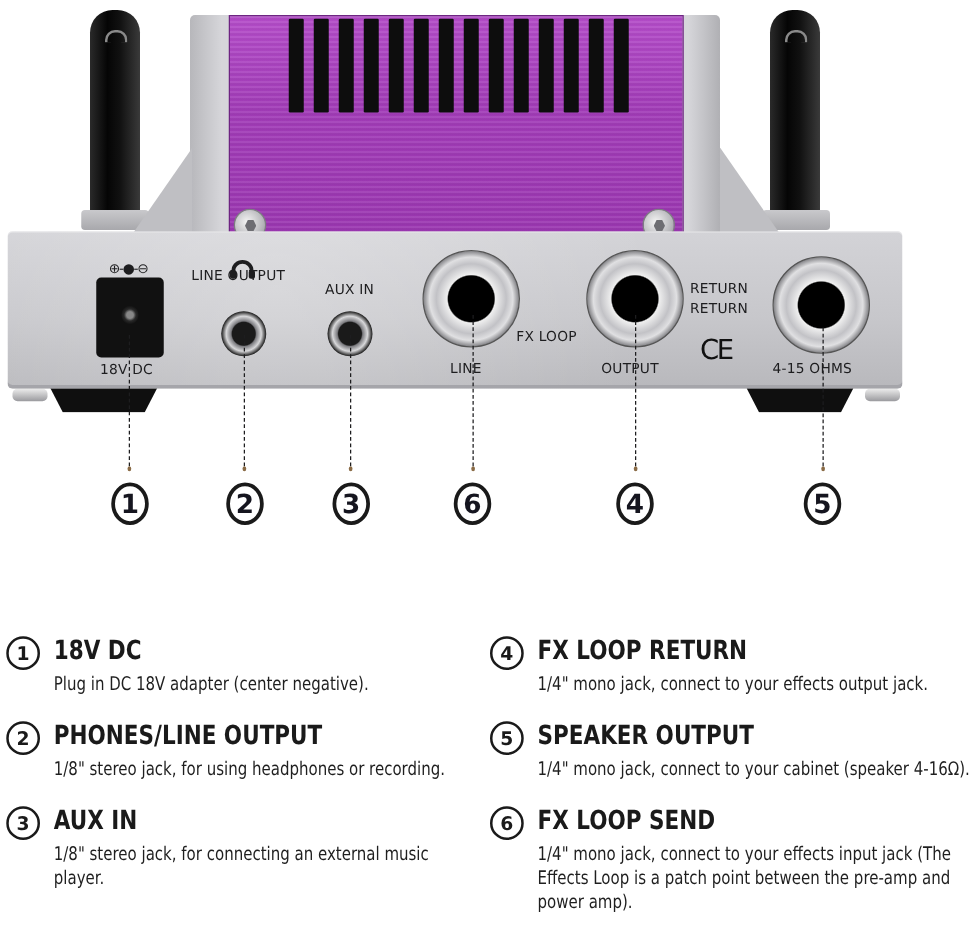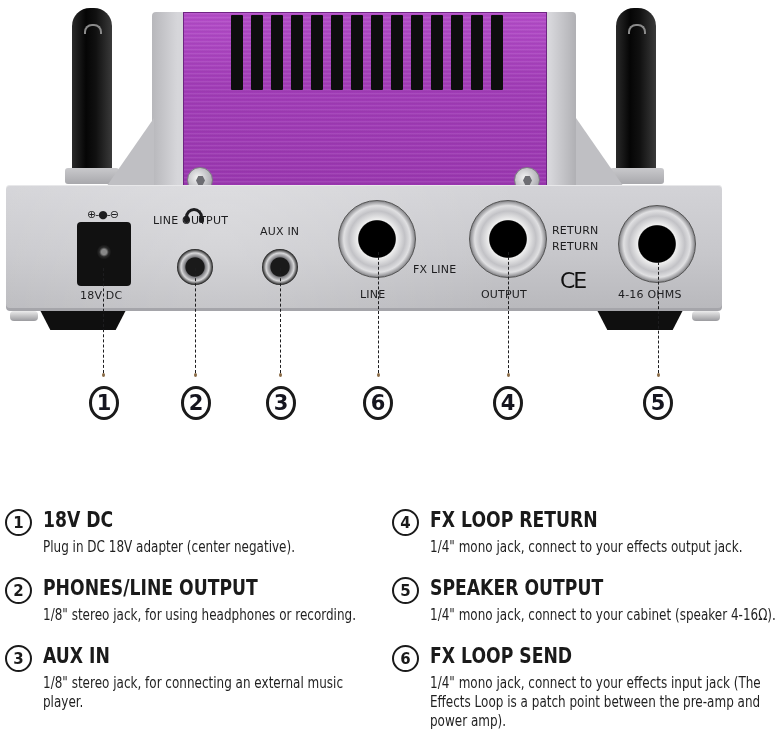--- a/index.html
+++ b/index.html
@@ -179,30 +179,30 @@
   <span class="panel-label" style="left:80px;top:289px">18V DC</span>
 
   <div class="headphone"></div>
   <span class="panel-label" style="left:153px;top:214px">LINE OUTPUT</span>
   <div class="small-jack" style="left:177px;top:249px"></div>
 
   <span class="panel-label" style="left:260px;top:225px">AUX IN</span>
   <div class="small-jack" style="left:262px;top:249px"></div>
 
   <div class="big-jack" style="left:338px;top:200px"></div>
-  <span class="panel-label" style="left:413px;top:263px">FX LINE</span>
+  <span class="panel-label" style="left:413px;top:263px">FX LOOP</span>
   <span class="panel-label" style="left:360px;top:288px">LINE</span>
   <div class="big-jack" style="left:469px;top:200px"></div>
   <span class="panel-label" style="left:481px;top:288px">OUTPUT</span>
 
   <span class="panel-label" style="left:552px;top:224px">RETURN</span>
   <span class="panel-label" style="left:552px;top:240px">RETURN</span>
   <span class="ce">CE</span>
   <div class="big-jack" style="left:618px;top:205px"></div>
-  <span class="panel-label" style="left:618px;top:288px">4-16 OHMS</span>
+  <span class="panel-label" style="left:618px;top:288px">4-15 OHMS</span>
 
   <div class="dash" style="left:103px;top:268px;height:105px"></div>
   <div class="dash" style="left:195px;top:268px;height:105px"></div>
   <div class="dash" style="left:280px;top:268px;height:105px"></div>
   <div class="dash" style="left:378px;top:252px;height:121px"></div>
   <div class="dash" style="left:508px;top:252px;height:121px"></div>
   <div class="dash" style="left:658px;top:262px;height:111px"></div>
 
   <div class="dot" style="left:102px;top:373px"></div>
   <div class="dot" style="left:194px;top:373px"></div>

